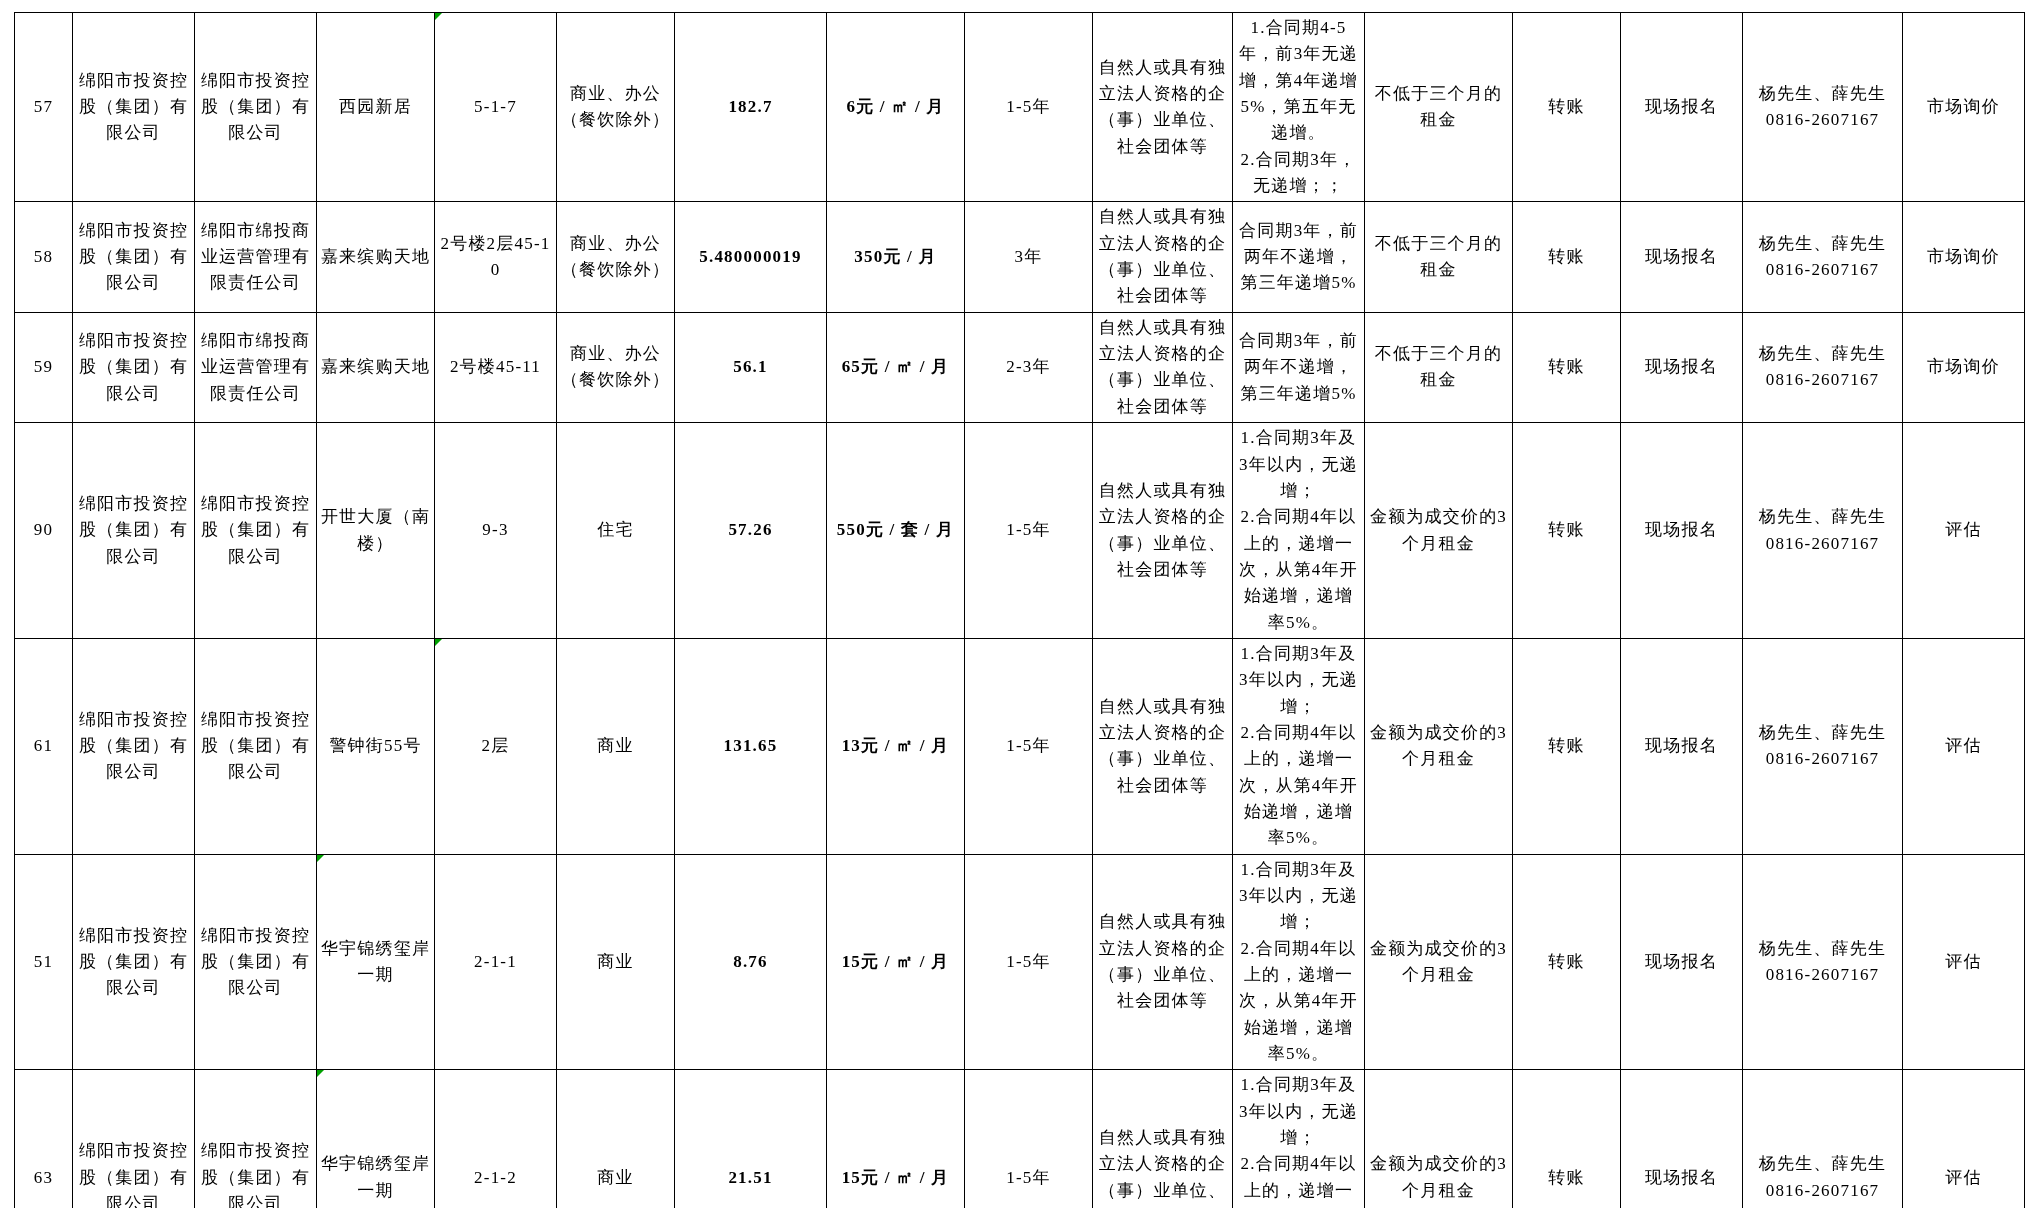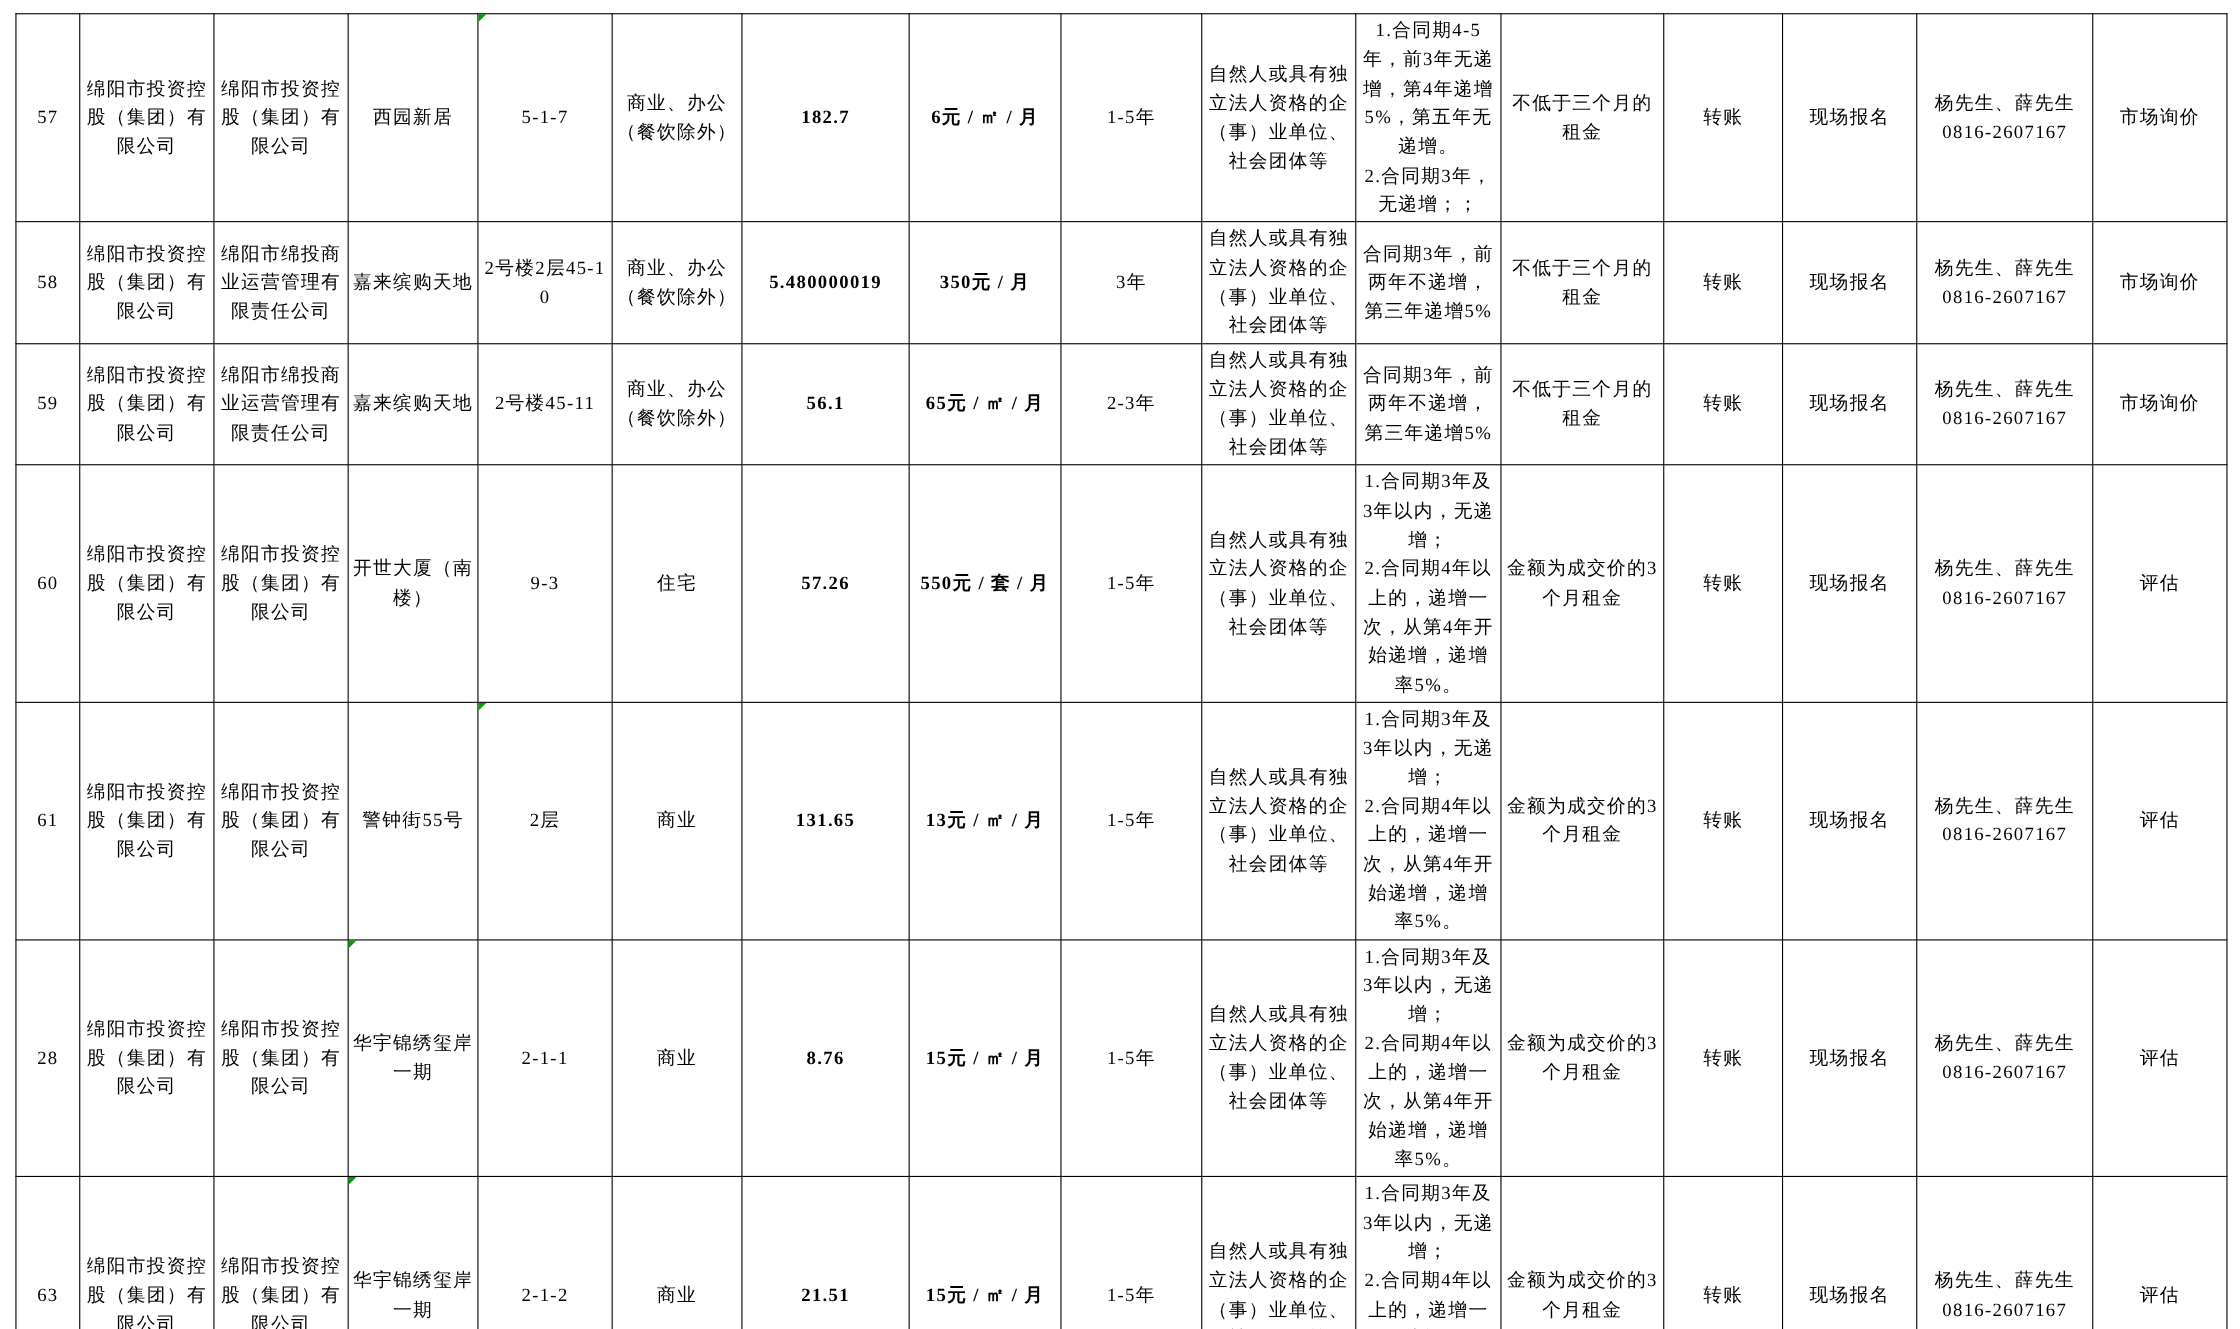--- a/index.html
+++ b/index.html
@@ -157,21 +157,21 @@
           <td class="term">2-3年</td>
           <td class="target">自然人或具有独立法人资格的企（事）业单位、社会团体等</td>
           <td class="increase">合同期3年，前两年不递增，第三年递增5%</td>
           <td class="deposit">不低于三个月的租金</td>
           <td class="payment">转账</td>
           <td class="signup">现场报名</td>
           <td class="contact">杨先生、薛先生<br>0816-2607167</td>
           <td class="pricing">市场询价</td>
         </tr>
         <tr>
-          <td class="idx">60</td>
+          <td class="idx">90</td>
           <td class="owner">绵阳市投资控股（集团）有限公司</td>
           <td class="manager">绵阳市投资控股（集团）有限公司</td>
           <td class="project">开世大厦（南楼）</td>
           <td class="unit">9-3</td>
           <td class="usage">住宅</td>
           <td class="area">57.26</td>
           <td class="price">550元 / 套 / 月</td>
           <td class="term">1-5年</td>
           <td class="target">自然人或具有独立法人资格的企（事）业单位、社会团体等</td>
           <td class="increase">1.合同期3年及3年以内，无递增；<br>2.合同期4年以上的，递增一次，从第4年开始递增，递增率5%。</td>
@@ -193,21 +193,21 @@
           <td class="term">1-5年</td>
           <td class="target">自然人或具有独立法人资格的企（事）业单位、社会团体等</td>
           <td class="increase">1.合同期3年及3年以内，无递增；<br>2.合同期4年以上的，递增一次，从第4年开始递增，递增率5%。</td>
           <td class="deposit">金额为成交价的3个月租金</td>
           <td class="payment">转账</td>
           <td class="signup">现场报名</td>
           <td class="contact">杨先生、薛先生<br>0816-2607167</td>
           <td class="pricing">评估</td>
         </tr>
         <tr>
-          <td class="idx">28</td>
+          <td class="idx">51</td>
           <td class="owner">绵阳市投资控股（集团）有限公司</td>
           <td class="manager">绵阳市投资控股（集团）有限公司</td>
           <td class="project cell-mark">华宇锦绣玺岸一期</td>
           <td class="unit">2-1-1</td>
           <td class="usage">商业</td>
           <td class="area">8.76</td>
           <td class="price">15元 / ㎡ / 月</td>
           <td class="term">1-5年</td>
           <td class="target">自然人或具有独立法人资格的企（事）业单位、社会团体等</td>
           <td class="increase">1.合同期3年及3年以内，无递增；<br>2.合同期4年以上的，递增一次，从第4年开始递增，递增率5%。</td>

